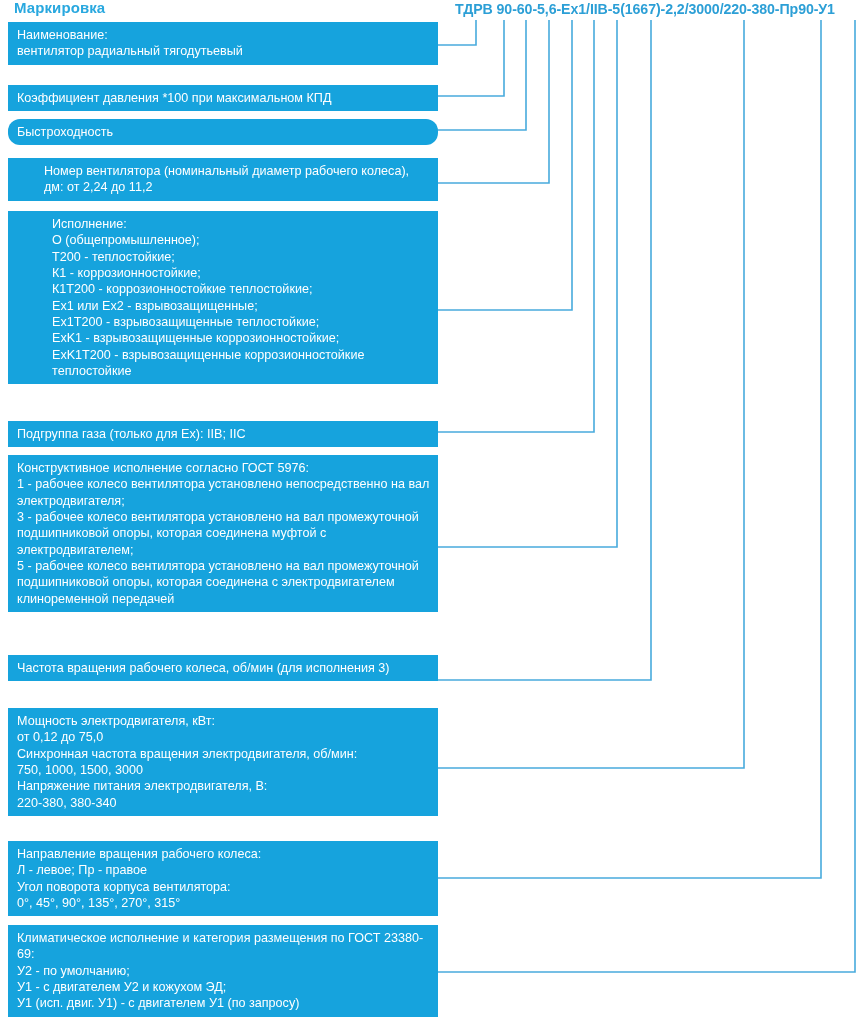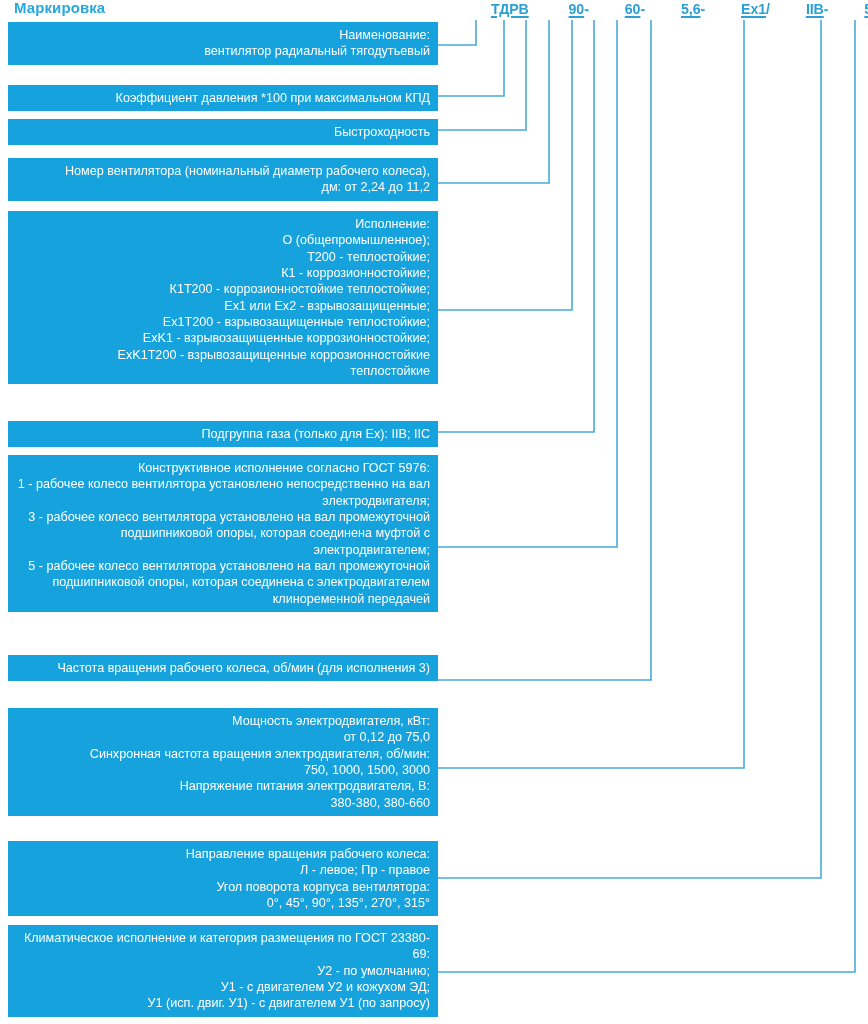--- a/index.html
+++ b/index.html
@@ -39,24 +39,22 @@
     position: absolute;
     left: 455px;
     top: 1px;
     font-size: 14.2px;
     font-weight: bold;
     color: #2C9FD6;
     white-space: nowrap;
     letter-spacing: -0.1px;
   }
   #designation .seg {
-    text-decoration: underline;
     text-underline-offset: 2px;
     text-decoration-thickness: 1.5px;
-    margin-left: 36px;
   }
   #designation .sep {
     text-decoration: none;
   }
 
   
   #wires {
     position: absolute;
     left: 0; top: 0;
     width: 868px;
@@ -69,21 +67,20 @@
     position: absolute;
     left: 8px;
     width: 430px;
     background: #16A3DD;
     color: #ffffff;
     box-sizing: border-box;
     padding: 5px 8px 5px 9px;
     font-size: 12.6px;
     line-height: 16.35px;
     white-space: pre-line;
-    text-align: right;
   }
 </style>
 </head>
 <body style="background: rgb(255, 255, 255);">
 
 <div id="stage">
 
   <div id="page-title" style="color: rgb(41, 168, 223);">Маркировка</div>
 
   <div id="designation" style="color: rgb(44, 159, 214);"><span class="seg">ТДРВ</span><span class="sep"> </span><span class="seg">90</span><span class="sep">-</span><span class="seg">60</span><span class="sep">-</span><span class="seg">5,6</span><span class="sep">-</span><span class="seg">Ex1</span><span class="sep">/</span><span class="seg">IIB</span><span class="sep">-</span><span class="seg">5</span><span class="seg">(1667)</span><span class="sep">-</span><span class="seg">2,2</span><span class="sep">/</span><span class="seg">3000</span><span class="sep">/</span><span class="seg">220-380</span><span class="sep">-</span><span class="seg">Пр90</span><span class="sep">-</span><span class="seg">У1</span></div>
@@ -111,21 +108,21 @@
 
       <path d="M821,20 L821,878 L438,878"></path>
 
       <path d="M855,20 L855,972 L438,972"></path>
     </g>
   </svg>
 
   <div class="blk" style="top: 22px; background: rgb(22, 163, 221); color: rgb(255, 255, 255);">Наименование:
 вентилятор радиальный тягодутьевый</div>
   <div class="blk" style="top: 85px; background: rgb(22, 163, 221); color: rgb(255, 255, 255);">Коэффициент давления *100 при максимальном КПД</div>
-  <div class="blk" style="top: 119px; background: rgb(22, 163, 221); color: rgb(255, 255, 255);">Быстроходность</div>
+  <div class="blk" style="top: 119px; background: rgb(22, 163, 221); color: rgb(255, 255, 255); border-radius: 12px;">Быстроходность</div>
   <div class="blk" style="top: 158px; background: rgb(22, 163, 221); color: rgb(255, 255, 255); padding-left: 36px;">Номер вентилятора (номинальный диаметр рабочего колеса), дм: от 2,24 до 11,2</div>
   <div class="blk" style="top: 211px; background: rgb(22, 163, 221); color: rgb(255, 255, 255); padding-left: 44px;">Исполнение:
 О (общепромышленное);
 Т200 - теплостойкие;
 К1 - коррозионностойкие;
 К1Т200 - коррозионностойкие теплостойкие;
 Ex1 или Ex2 - взрывозащищенные;
 Ex1T200 - взрывозащищенные теплостойкие;
 ExK1 - взрывозащищенные коррозионностойкие;
 ExK1T200 - взрывозащищенные коррозионностойкие теплостойкие</div>
@@ -133,21 +130,21 @@
   <div class="blk" style="top: 455px; background: rgb(22, 163, 221); color: rgb(255, 255, 255);">Конструктивное исполнение согласно ГОСТ 5976:
 1 - рабочее колесо вентилятора установлено непосредственно на вал электродвигателя;
 3 - рабочее колесо вентилятора установлено на вал промежуточной подшипниковой опоры, которая соединена муфтой с электродвигателем;
 5 - рабочее колесо вентилятора установлено на вал промежуточной подшипниковой опоры, которая соединена с электродвигателем клиноременной передачей</div>
   <div class="blk" style="top: 655px; background: rgb(22, 163, 221); color: rgb(255, 255, 255);">Частота вращения рабочего колеса, об/мин (для исполнения 3)</div>
   <div class="blk" style="top: 708px; background: rgb(22, 163, 221); color: rgb(255, 255, 255);">Мощность электродвигателя, кВт:
 от 0,12 до 75,0
 Синхронная частота вращения электродвигателя, об/мин:
 750, 1000, 1500, 3000
 Напряжение питания электродвигателя, В:
-380-380, 380-660</div>
+220-380, 380-340</div>
   <div class="blk" style="top: 841px; background: rgb(22, 163, 221); color: rgb(255, 255, 255);">Направление вращения рабочего колеса:
 Л - левое; Пр - правое
 Угол поворота корпуса вентилятора:
 0°, 45°, 90°, 135°, 270°, 315°</div>
   <div class="blk" style="top: 925px; background: rgb(22, 163, 221); color: rgb(255, 255, 255);">Климатическое исполнение и категория размещения по ГОСТ 23380-69:
 У2 - по умолчанию;
 У1 - с двигателем У2 и кожухом ЭД;
 У1 (исп. двиг. У1) - с двигателем У1 (по запросу)</div>
 
 </div>

